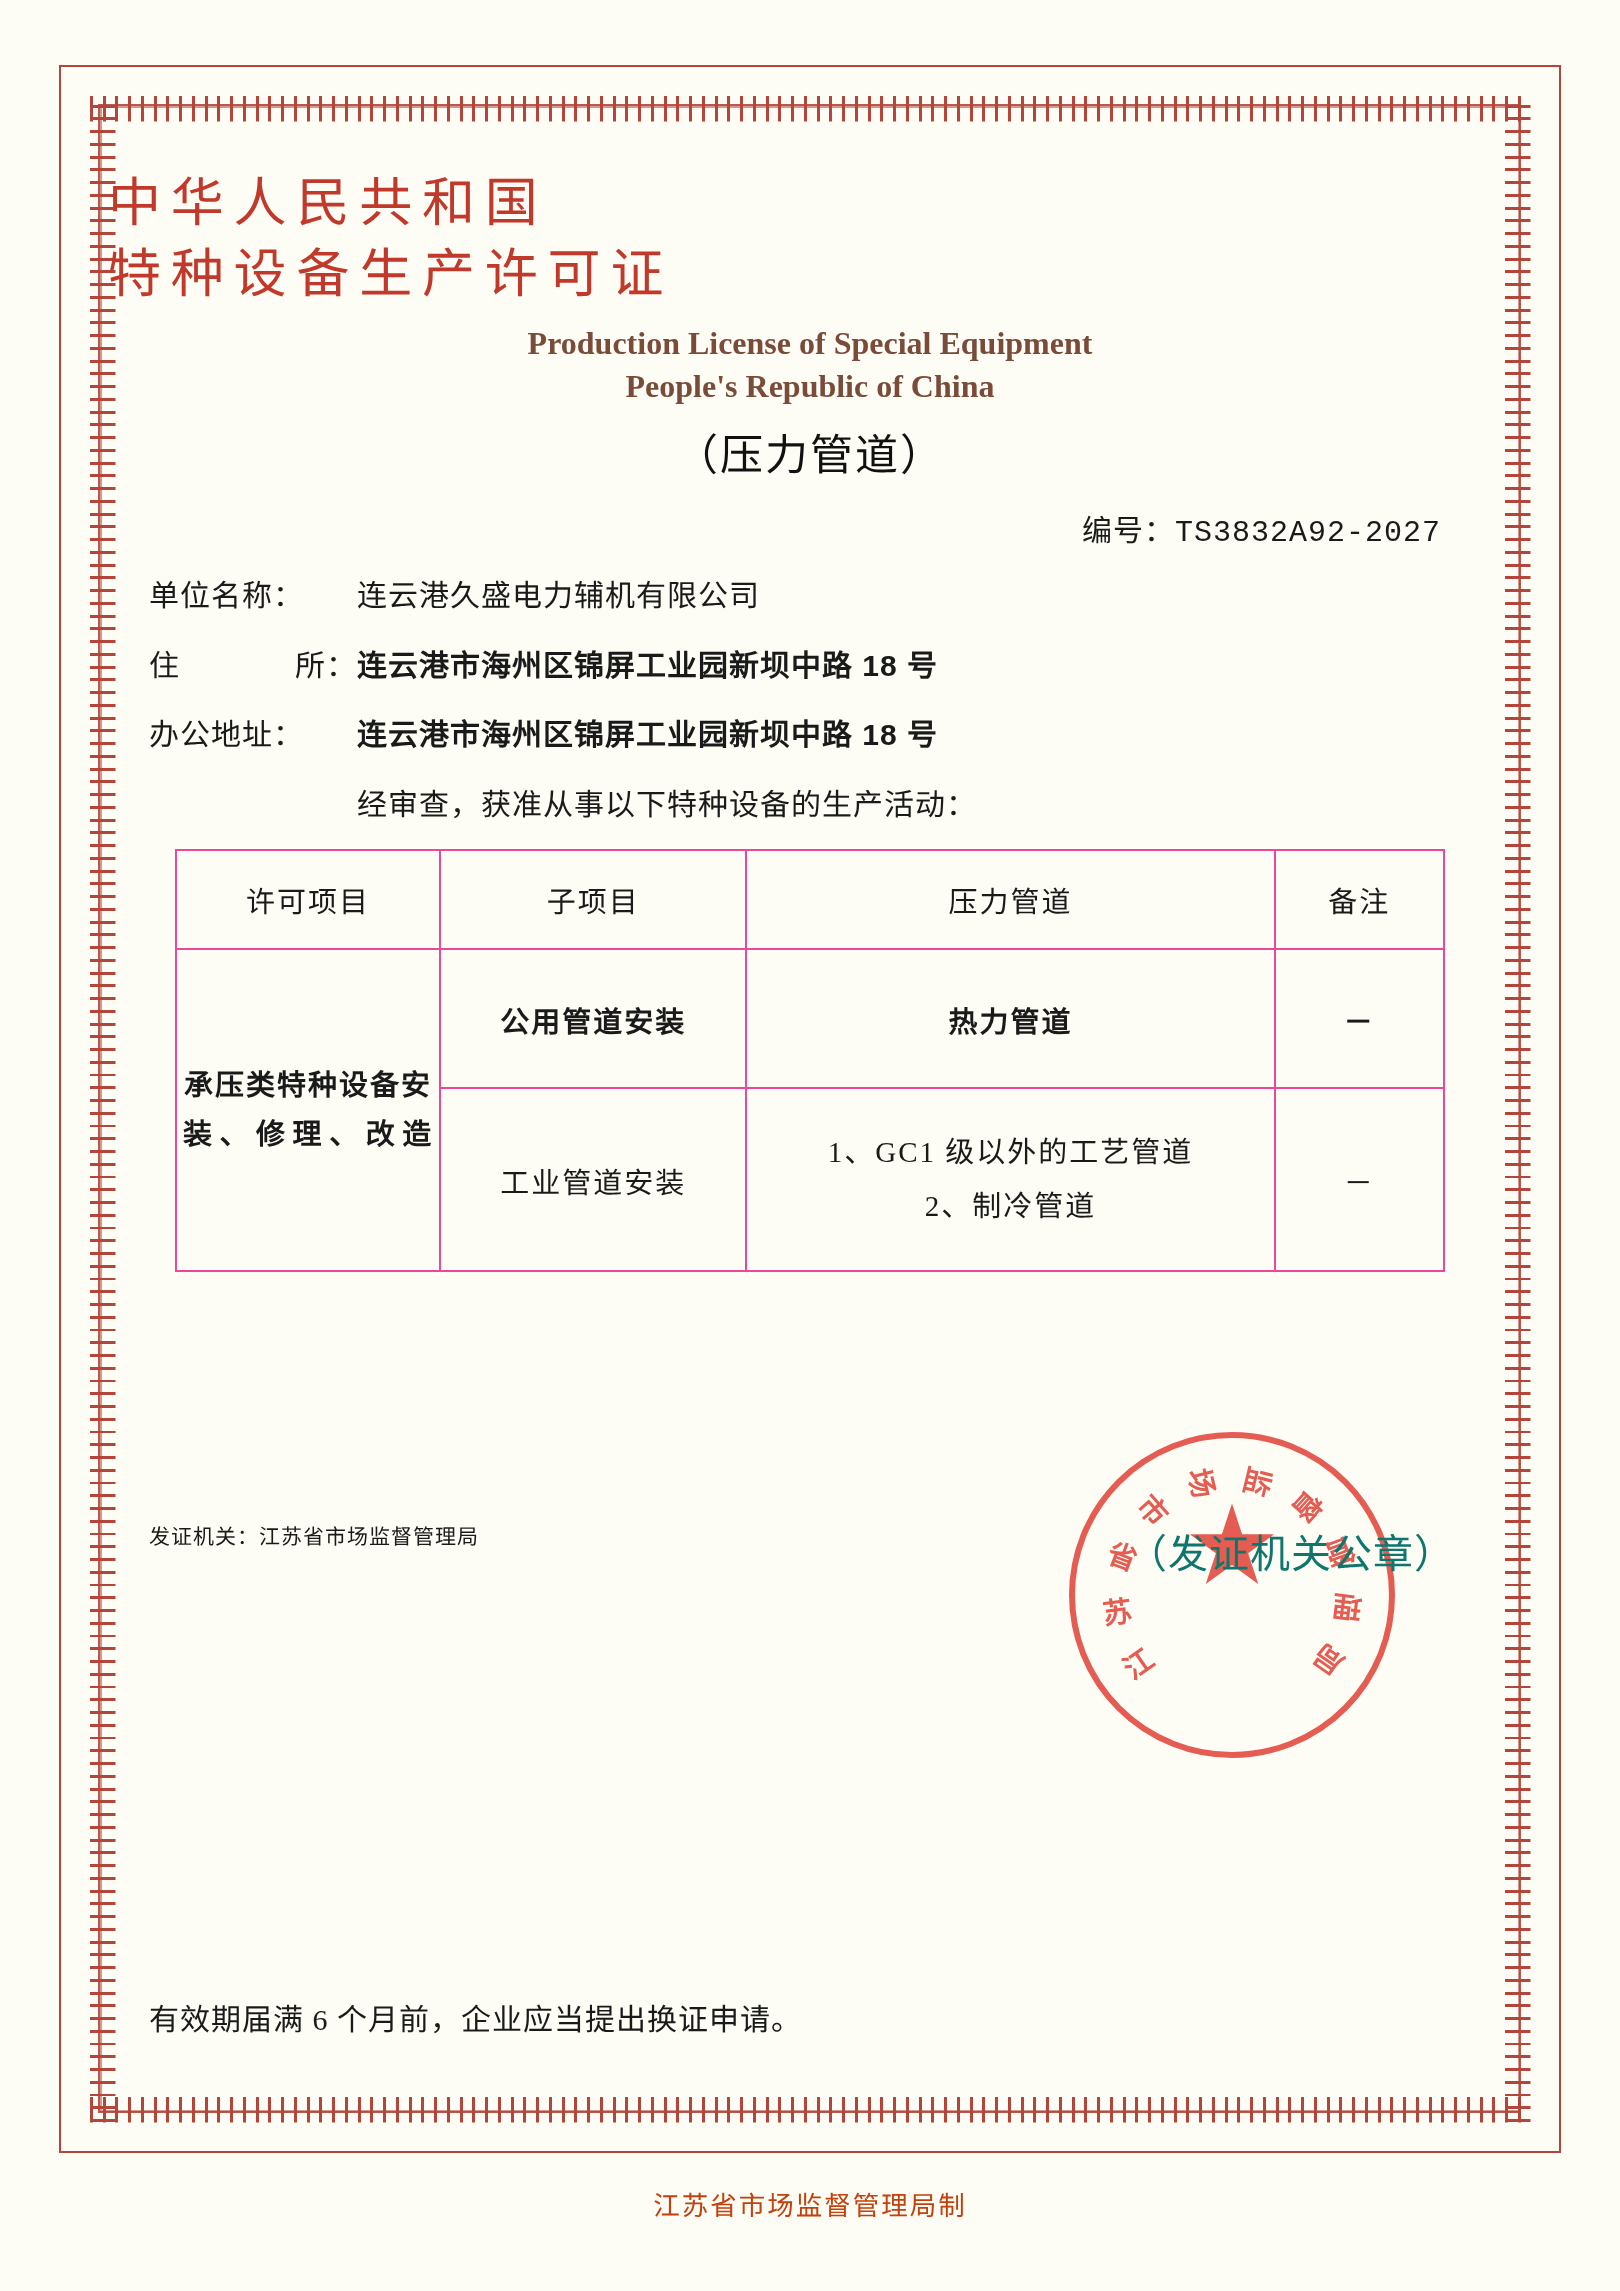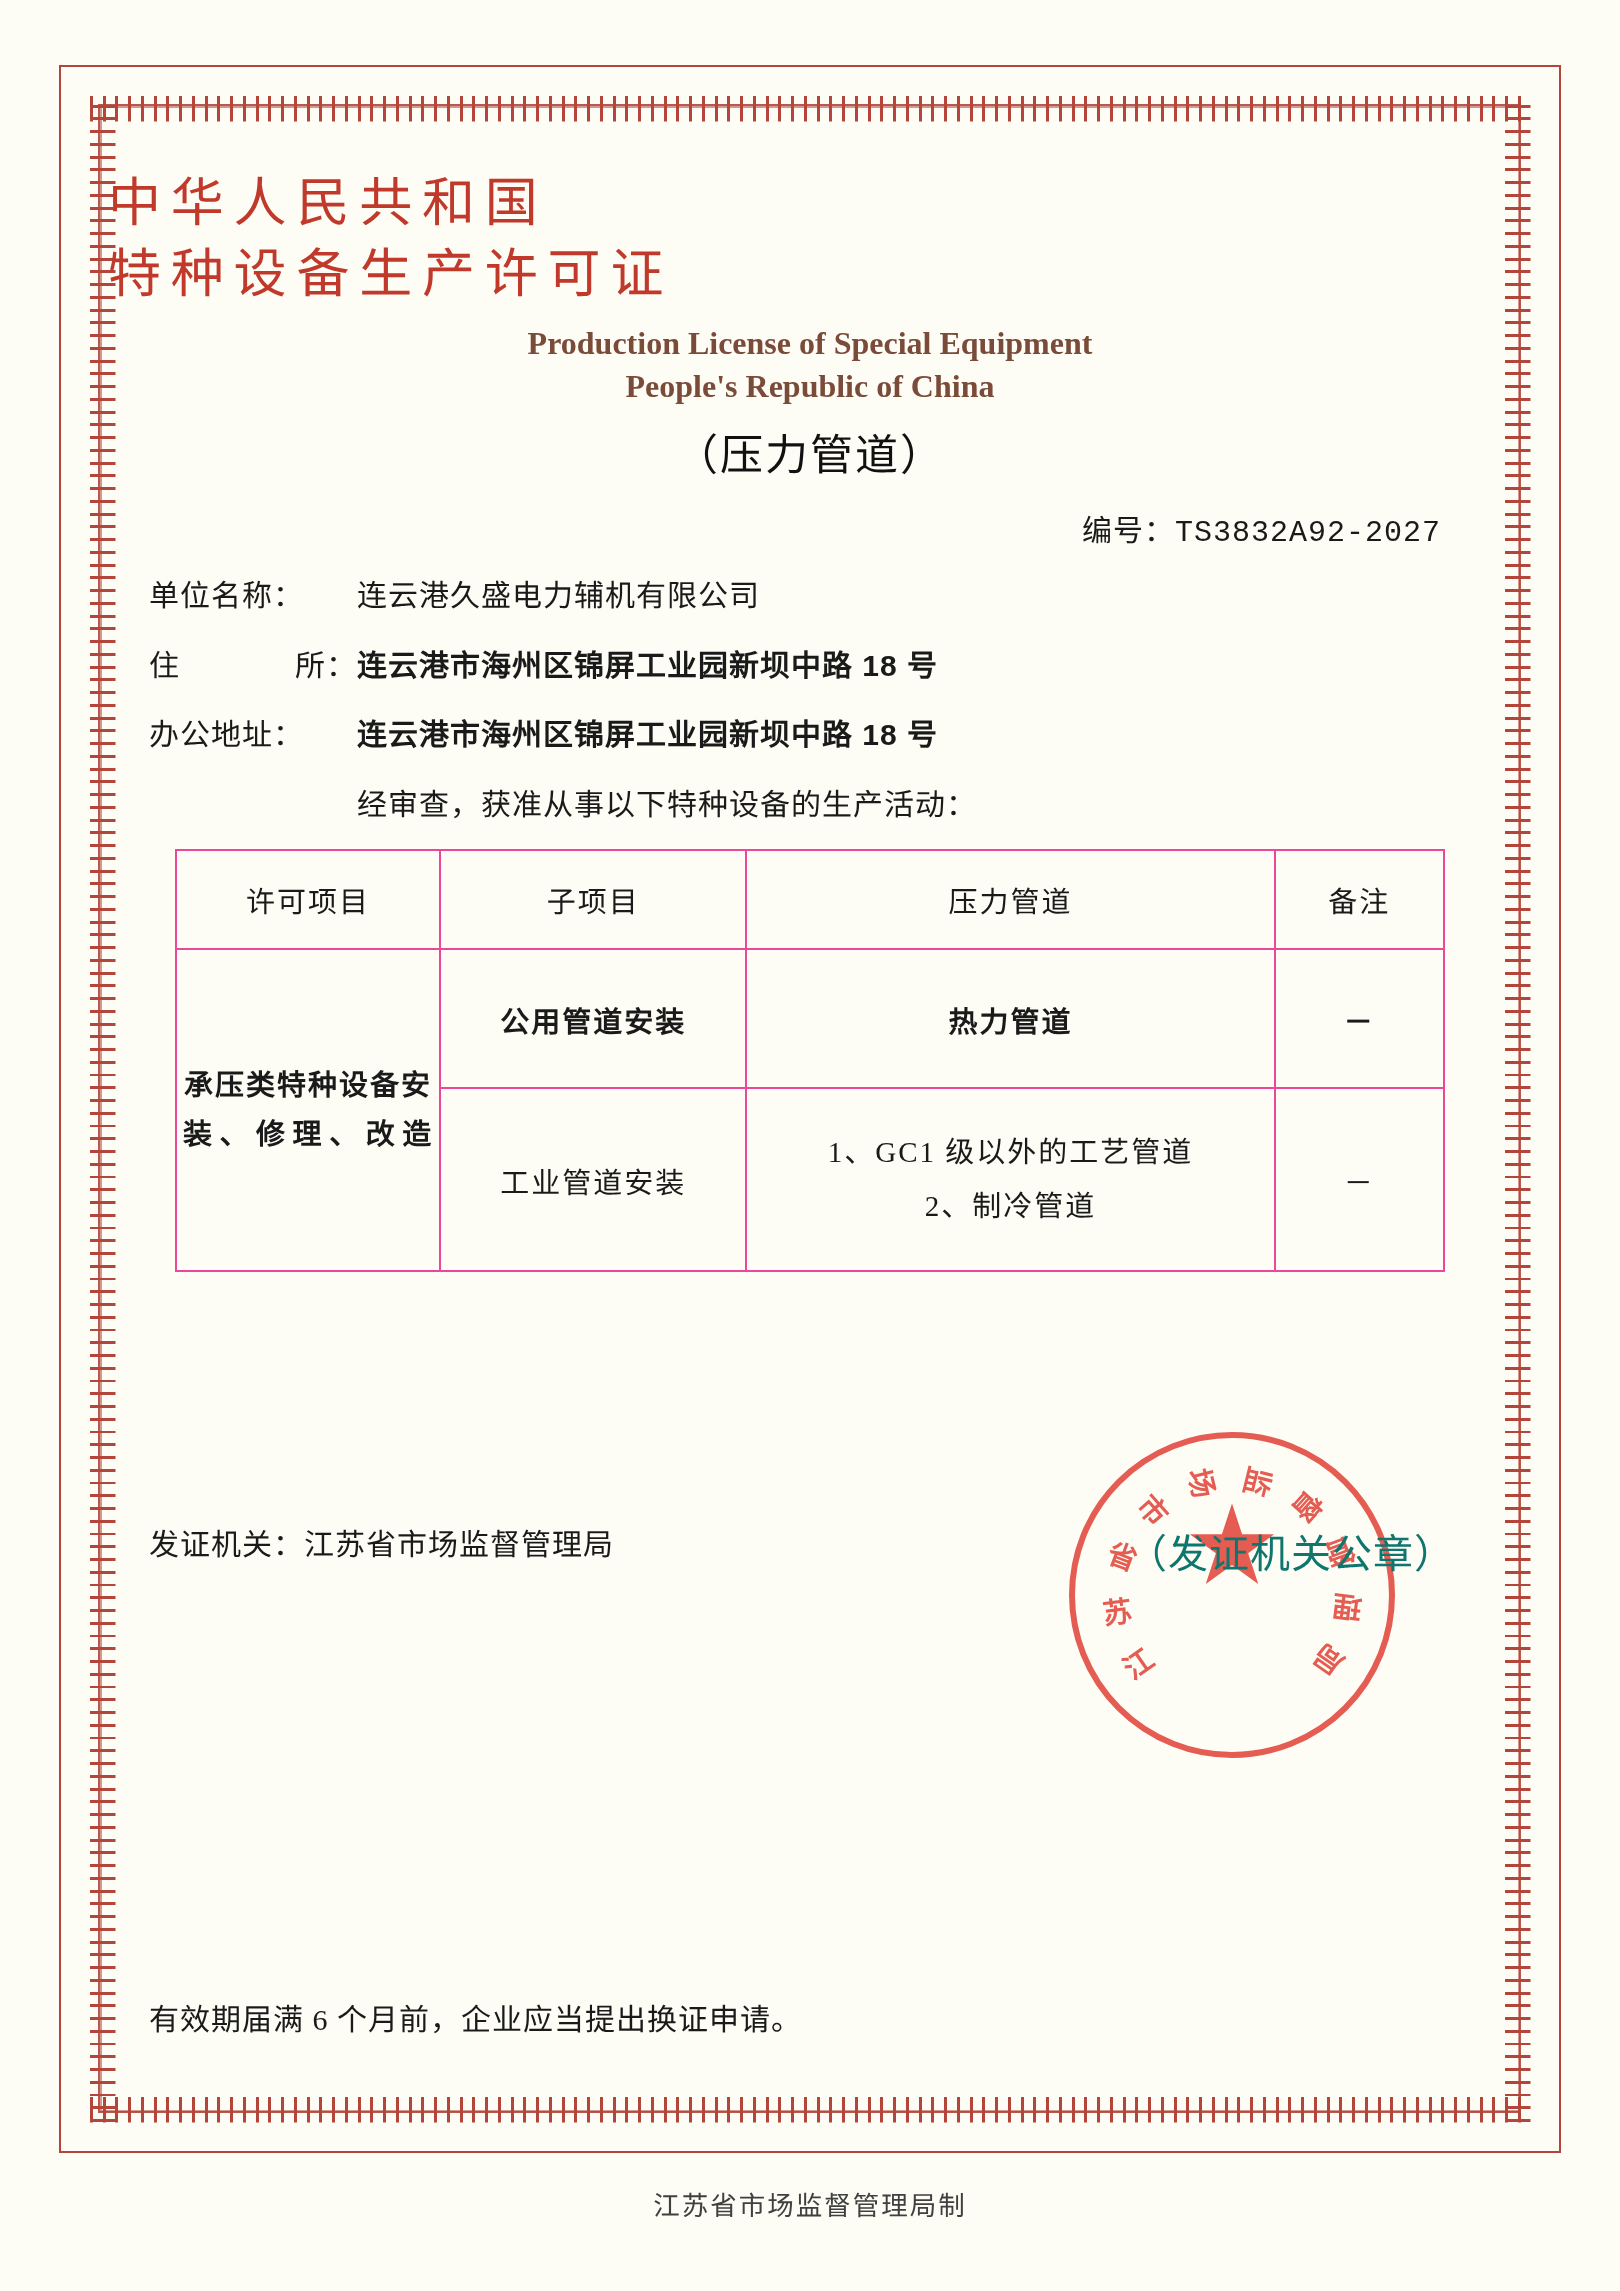--- a/index.html
+++ b/index.html
@@ -219,21 +219,21 @@
 
   
   .footer {
     position: absolute;
     left: 0;
     top: 1402px;
     width: 100%;
   }
   .issuer-row {
     padding-left: 41px;
-    font-size: 30px;
+    font-size: 21px;
     letter-spacing: 1px;
     margin-bottom: 39px;
   }
   .dates-row {
     display: flex;
     padding-left: 41px;
     font-size: 30px;
     letter-spacing: 1px;
   }
   .valid-until { width: 578px; }
@@ -302,21 +302,21 @@
     font-size: 30px;
     letter-spacing: 1px;
   }
   .maker-note {
     position: absolute;
     width: 100%;
     text-align: center;
     top: 2184px;
     font-size: 26.5px;
     letter-spacing: 2px;
-    color: #404040;
+    color: #c2410c;
   }
 </style>
 </head>
 <body>
 
 <div class="page">
 
   <div class="frame-outer"></div>
   <div class="frame-greek"></div>
   <div class="frame-inner"></div>

